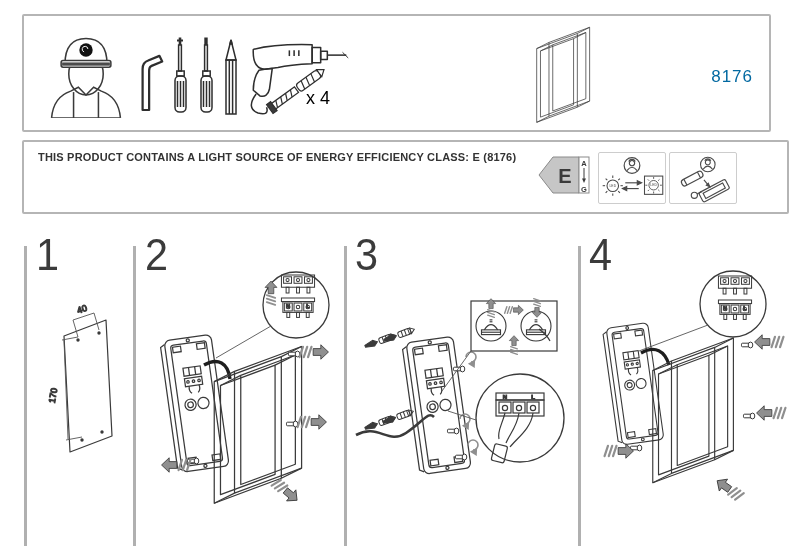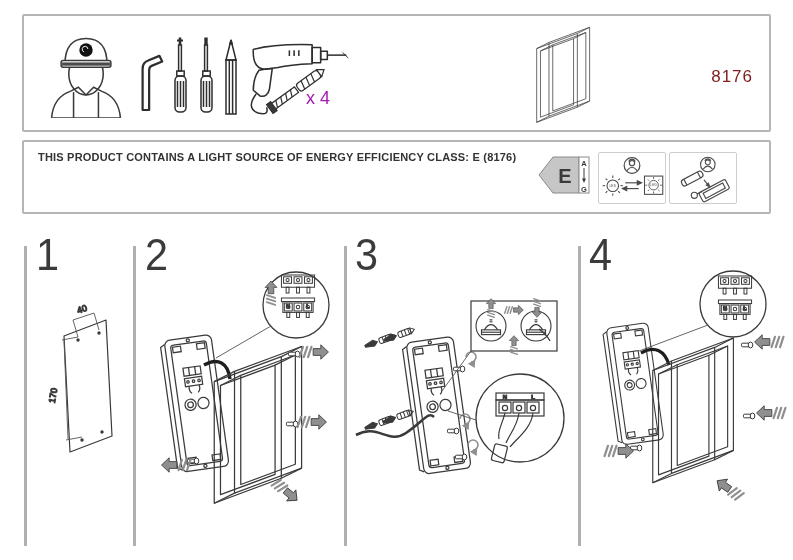--- a/index.html
+++ b/index.html
@@ -2,26 +2,26 @@
 <html><head>
 <meta charset="utf-8">
 <style>
   html,body{margin:0;padding:0;background:#fff;}
   #sheet{
     position:relative;width:793px;height:560px;background:#fff;overflow:hidden;
     font-family:"Liberation Sans",sans-serif;color:#3a3a3a;
   }
   .box{position:absolute;border:2px solid #b5b5b5;border-radius:2px;background:#fff;}
   #header-box{left:22px;top:14px;width:745px;height:114px;}
-  #energy-box{left:22px;top:140px;width:745px;height:70px;}
+  #energy-box{left:22px;top:140px;width:745px;height:70px;padding-left:18px;}
   .abs{position:absolute;}
   #product-title{position:absolute;right:16px;top:46px;text-align:right;line-height:1;}
   #product-name{font-size:21px;color:#4a4a4a;letter-spacing:.4px;}
-  #product-code{font-size:17px;color:#7f1d1d;margin-top:6px;letter-spacing:1px;}
-  #anchor-qty{position:absolute;left:282px;top:72px;font-size:18px;color:#a21caf;}
+  #product-code{font-size:17px;color:#0369a1;margin-top:6px;letter-spacing:1px;}
+  #anchor-qty{position:absolute;left:282px;top:72px;font-size:18px;color:#000000;}
   #energy-notice{position:absolute;left:14px;top:9px;font-size:11px;font-weight:bold;color:#333;letter-spacing:.2px;}
   .mini-box{position:absolute;top:10px;width:66px;height:50px;border:1.5px solid #cdcdcd;border-radius:2px;background:#fff;}
   .divider{position:absolute;top:246px;width:3px;height:300px;background:#b0b0b0;}
   .step-num{position:absolute;font-size:44px;color:#3b3b3b;line-height:1;transform:scaleX(.94);transform-origin:left top;}
   svg{display:block;}
   svg text{font-family:"Liberation Sans",sans-serif;fill:#3a3a3a;}
   .dimtxt{font-size:9px;fill:#444;}
   .nl{font-size:5.5px;font-weight:bold;fill:#222;text-anchor:middle;}
   .nl3{font-size:6px;font-weight:bold;fill:#222;text-anchor:middle;}
   .ledtxt{font-size:3.6px;fill:#4a4a4a;text-anchor:middle;}

